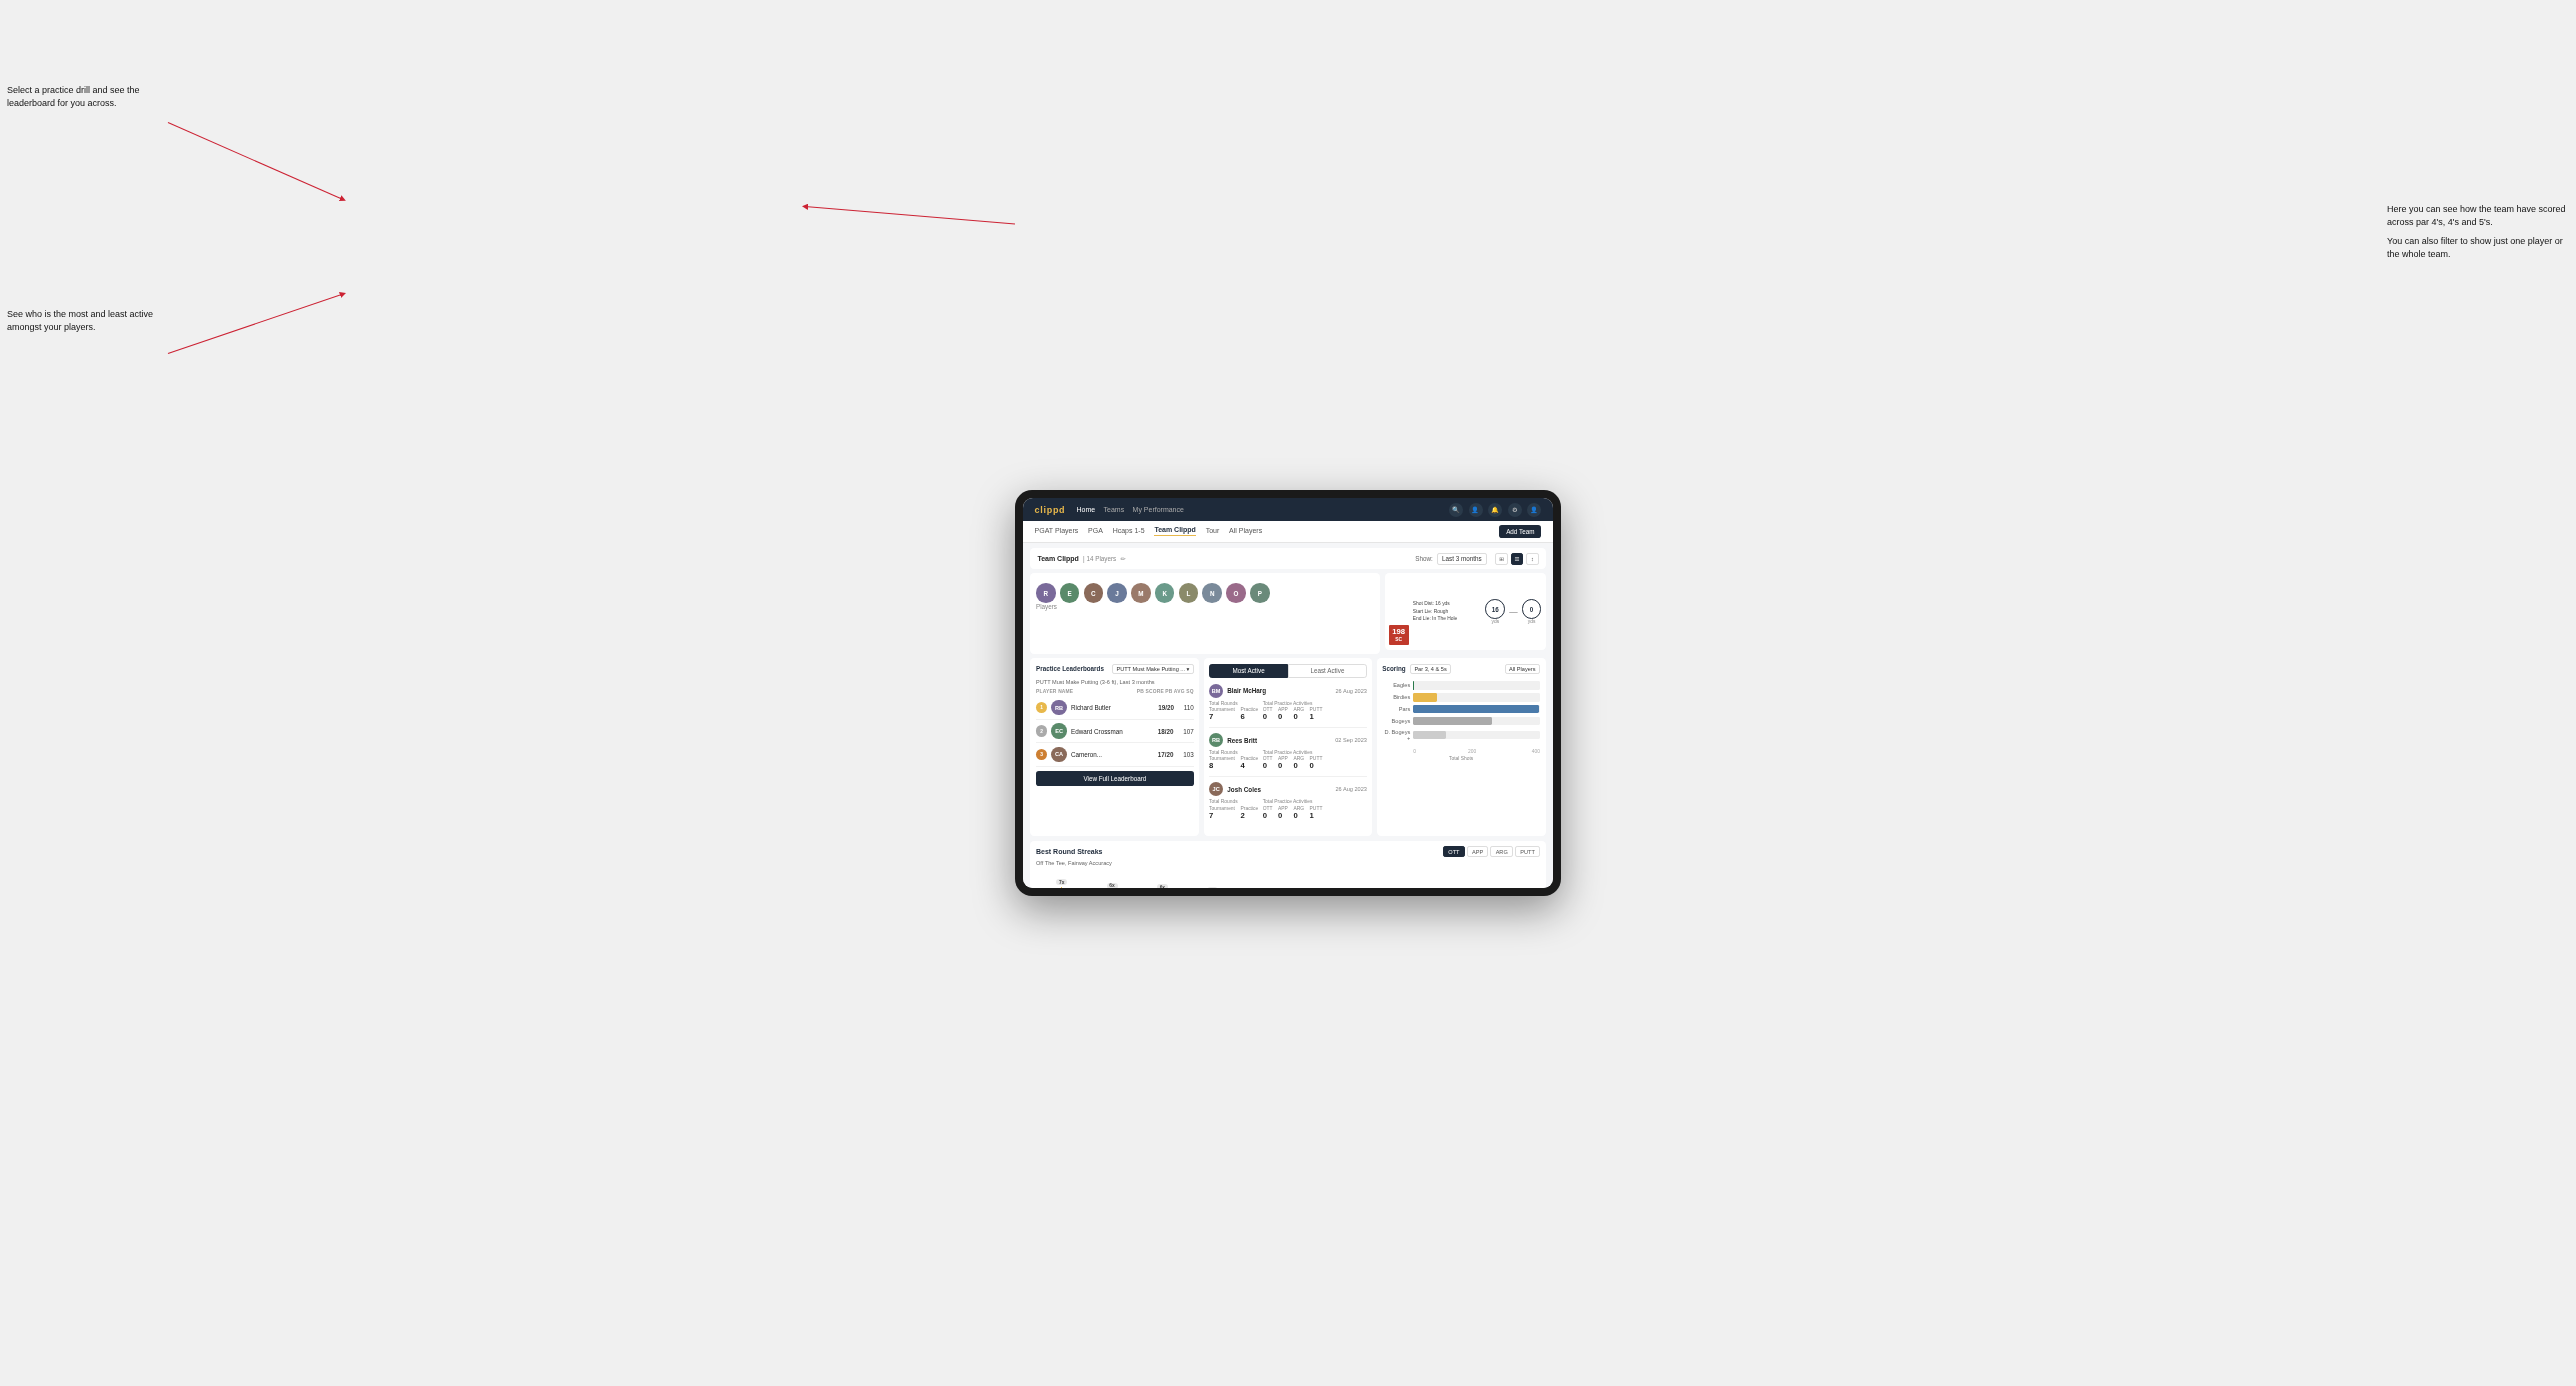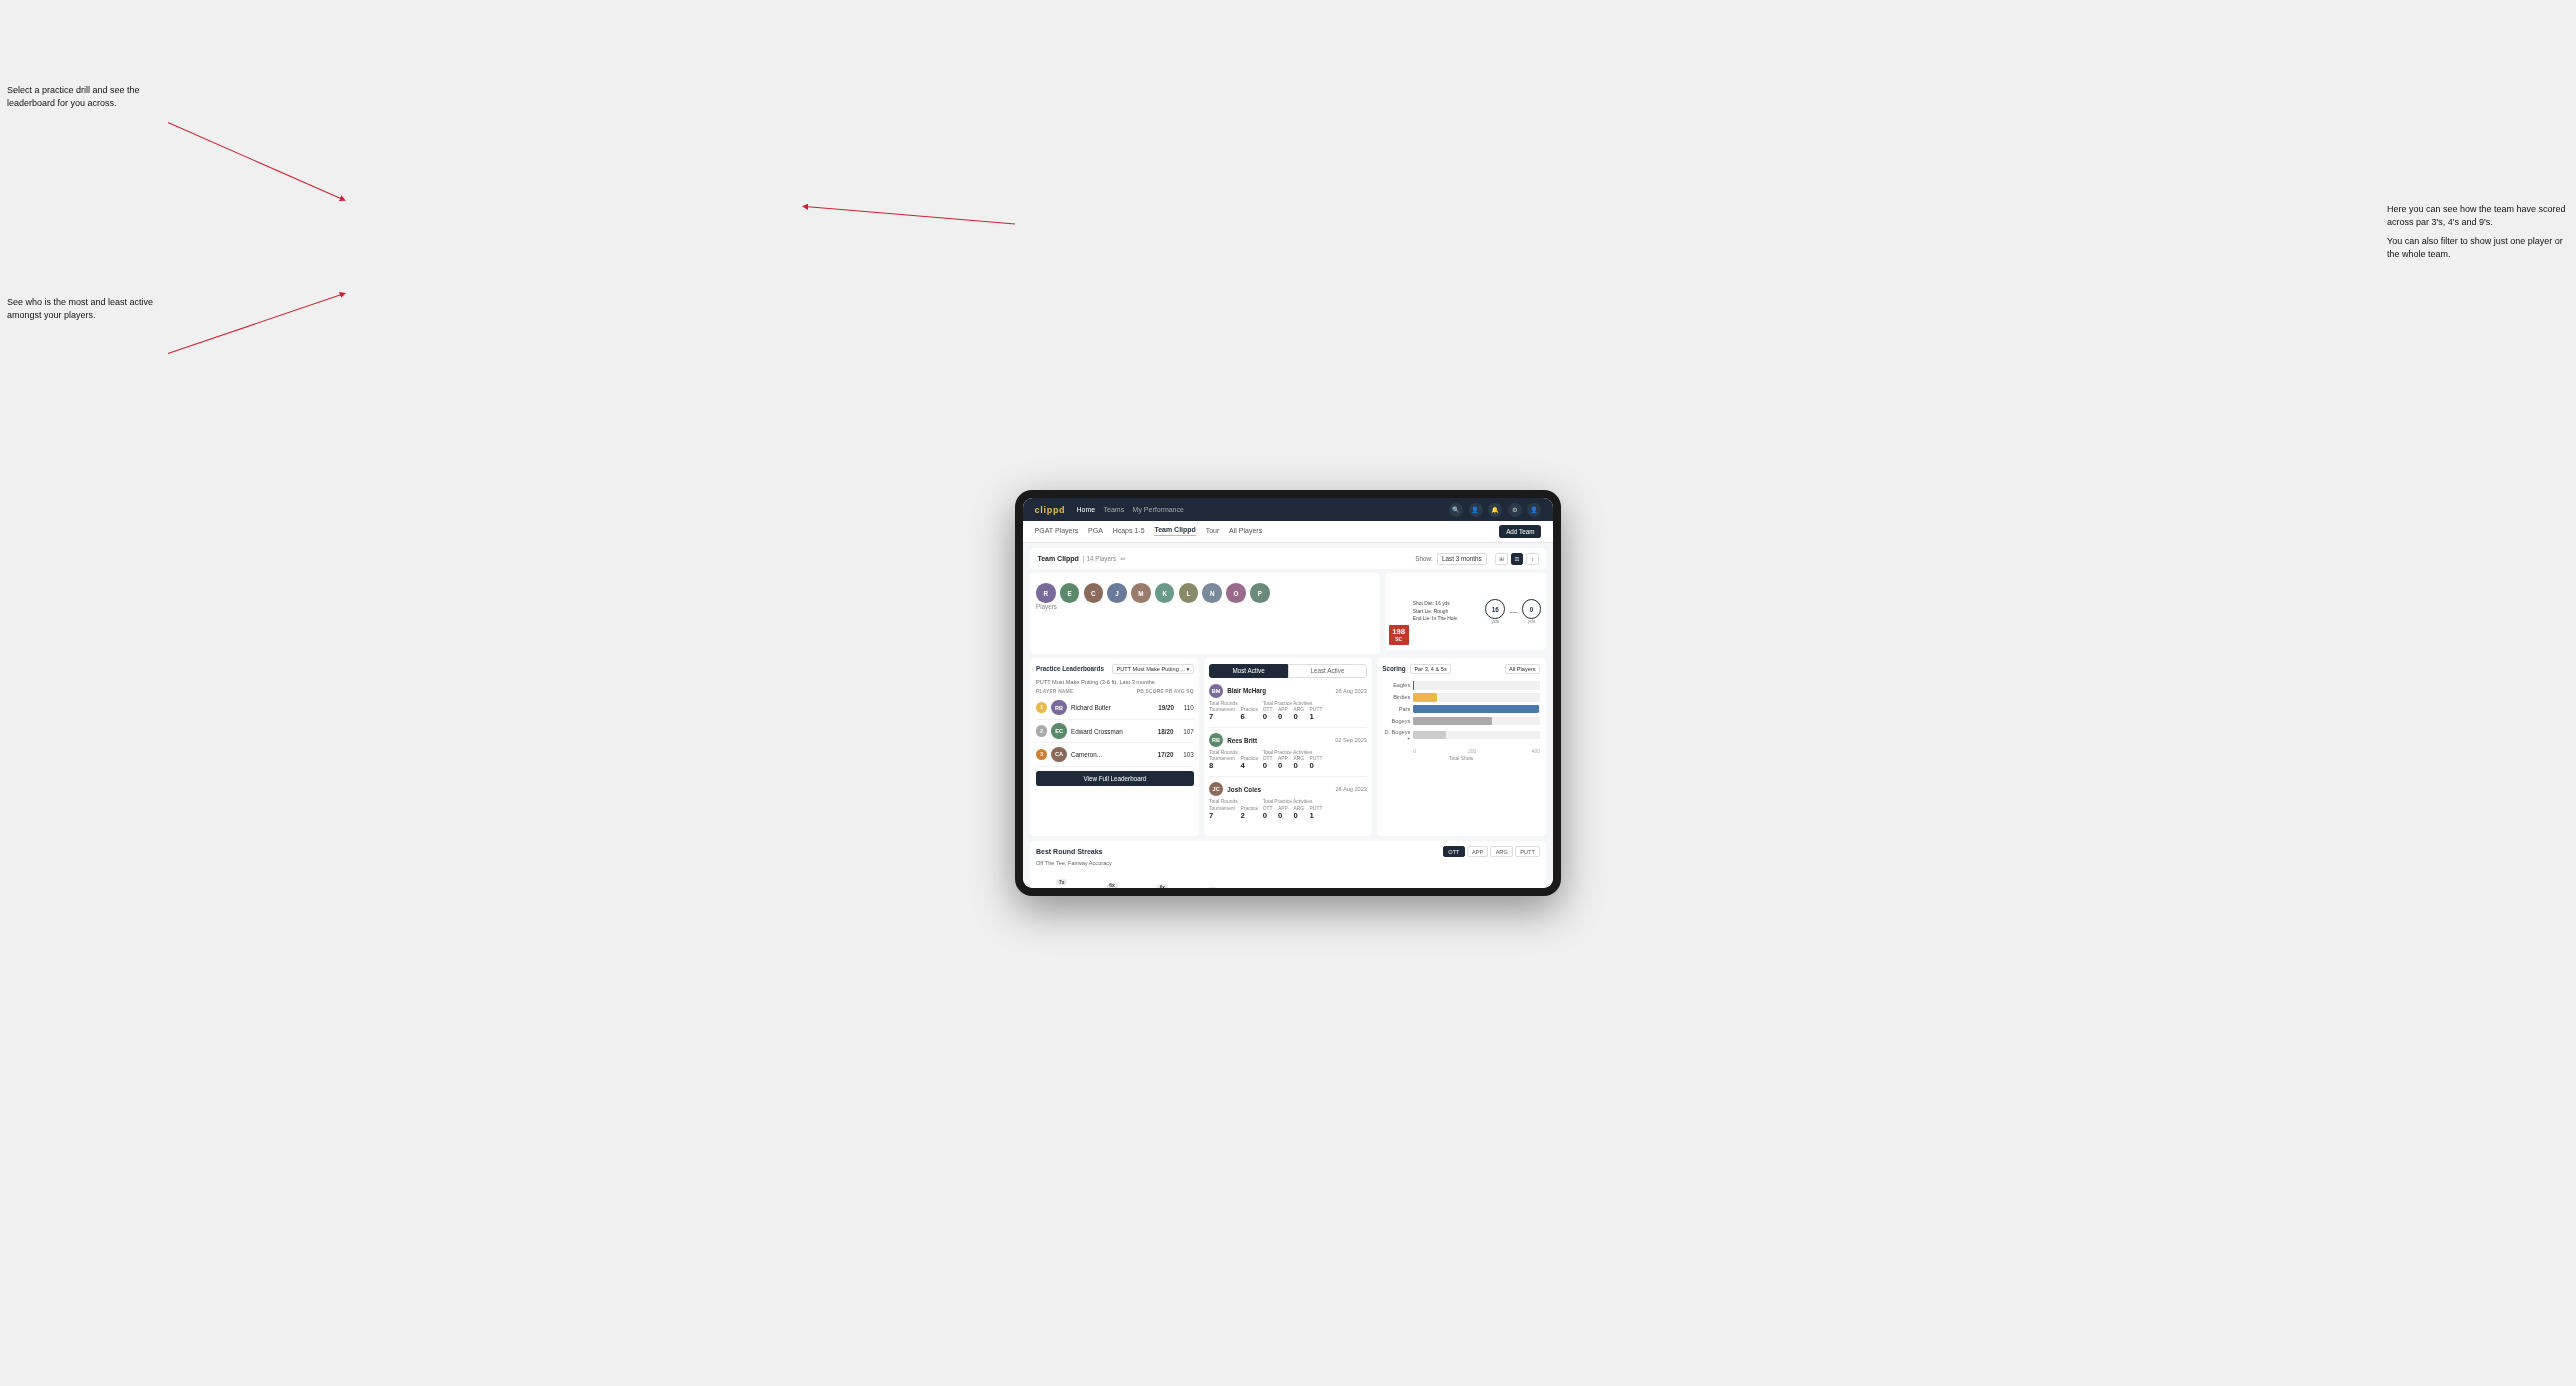--- a/index.html
+++ b/index.html
@@ -16,21 +16,21 @@
 
     
     .annotation {
       position: absolute;
       font-size: 9px;
       color: #111;
       line-height: 1.4;
       max-width: 154px;
     }
     .annotation-top-left { top: 84px; left: 7px; }
-    .annotation-bottom-left { top: 296px; left: 7px; }
+    .annotation-bottom-left { top: 308px; left: 7px; }
     .annotation-top-right { top: 203px; right: 7px; max-width: 182px; }
 
     
     .arrows-svg {
       position: absolute;
       top: 0; left: 0;
       width: 100%; height: 100%;
       pointer-events: none;
     }
 
@@ -484,21 +484,21 @@
 
 <div class="annotation annotation-top-left">
   <span>Select a practice drill and see the leaderboard for you across.</span>
 </div>
 
 <div class="annotation annotation-bottom-left">
   <span>See who is the most and least active amongst your players.</span>
 </div>
 
 <div class="annotation annotation-top-right">
-  <div style="margin-bottom:7px;">Here you can see how the team have scored across par 3's, 4's and 9's.</div>
+  <div style="margin-bottom:7px;">Here you can see how the team have scored across par 4's, 4's and 5's.</div>
   <div>You can also filter to show just one player or the whole team.</div>
 </div>
 
 <svg class="arrows-svg" xmlns="http://www.w3.org/2000/svg" viewBox="0 0 3680 1980" width="2576" height="1386">
 
   <line x1="240" y1="175" x2="490" y2="285" stroke="#cc2233" stroke-width="1.5" marker-end="url(#arr)"></line>
 
   <line x1="240" y1="505" x2="490" y2="420" stroke="#cc2233" stroke-width="1.5" marker-end="url(#arr)"></line>
 
   <line x1="1450" y1="320" x2="1150" y2="295" stroke="#cc2233" stroke-width="1.5" marker-end="url(#arr)"></line>

